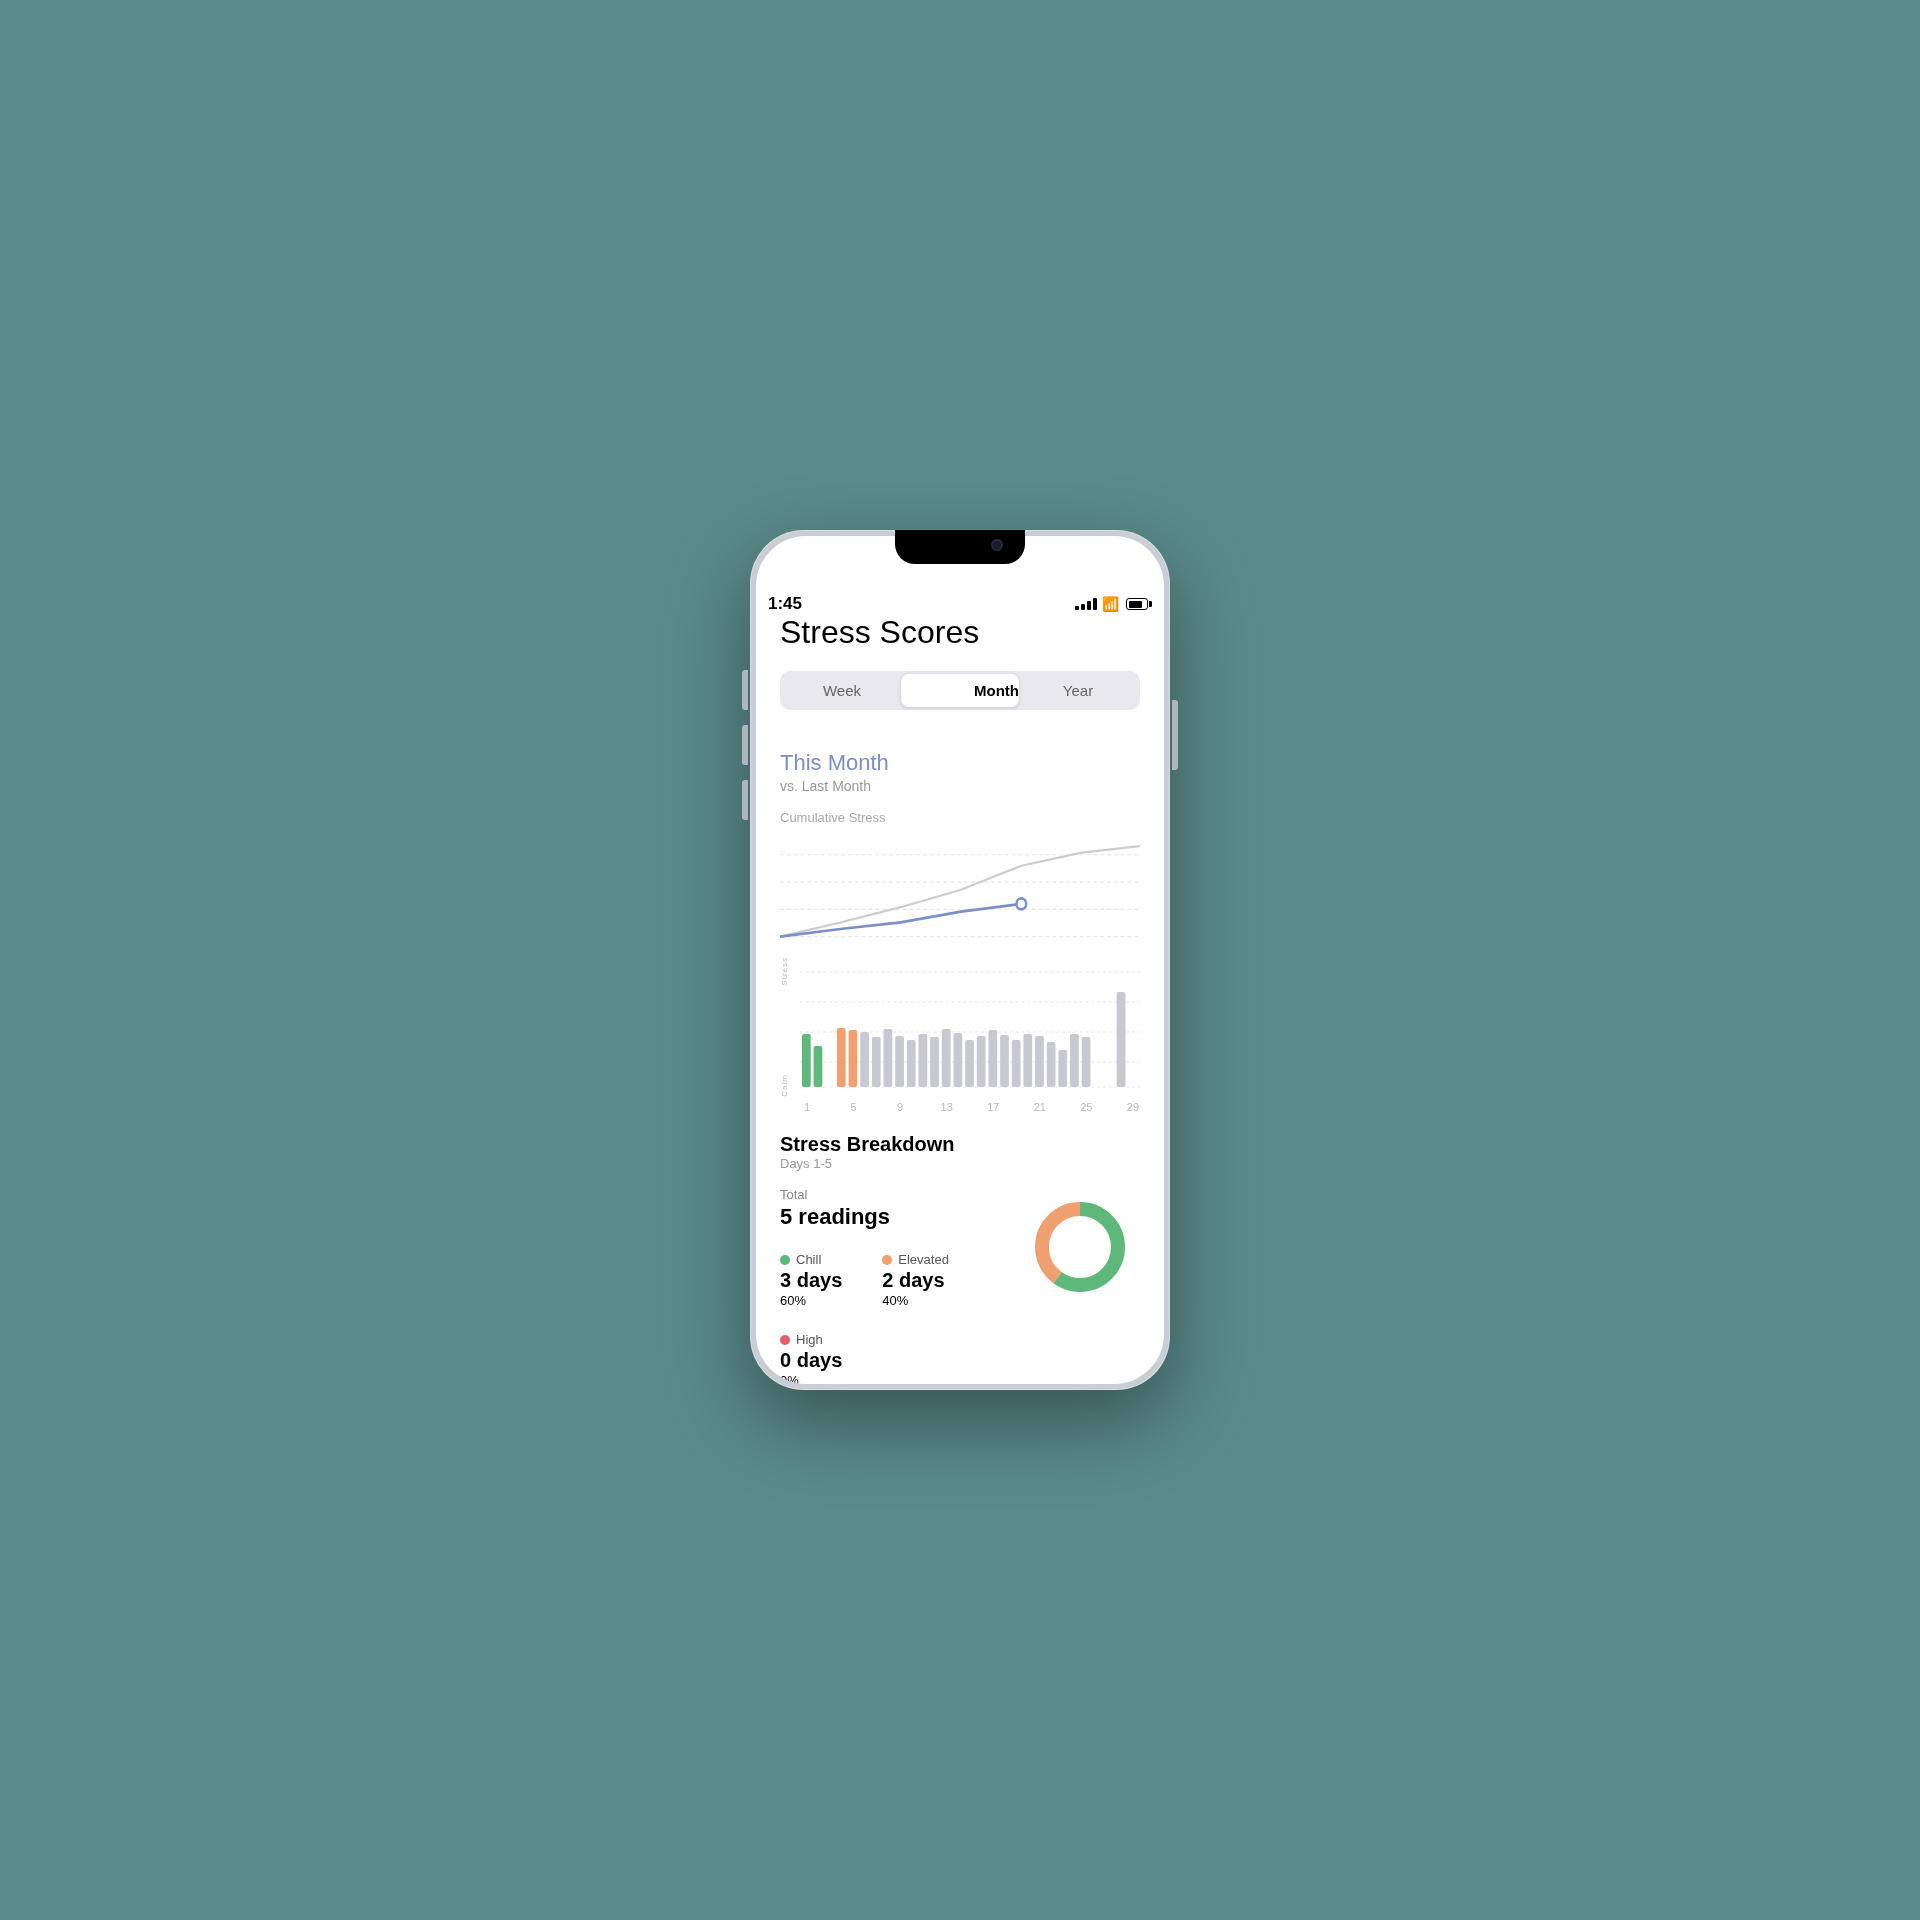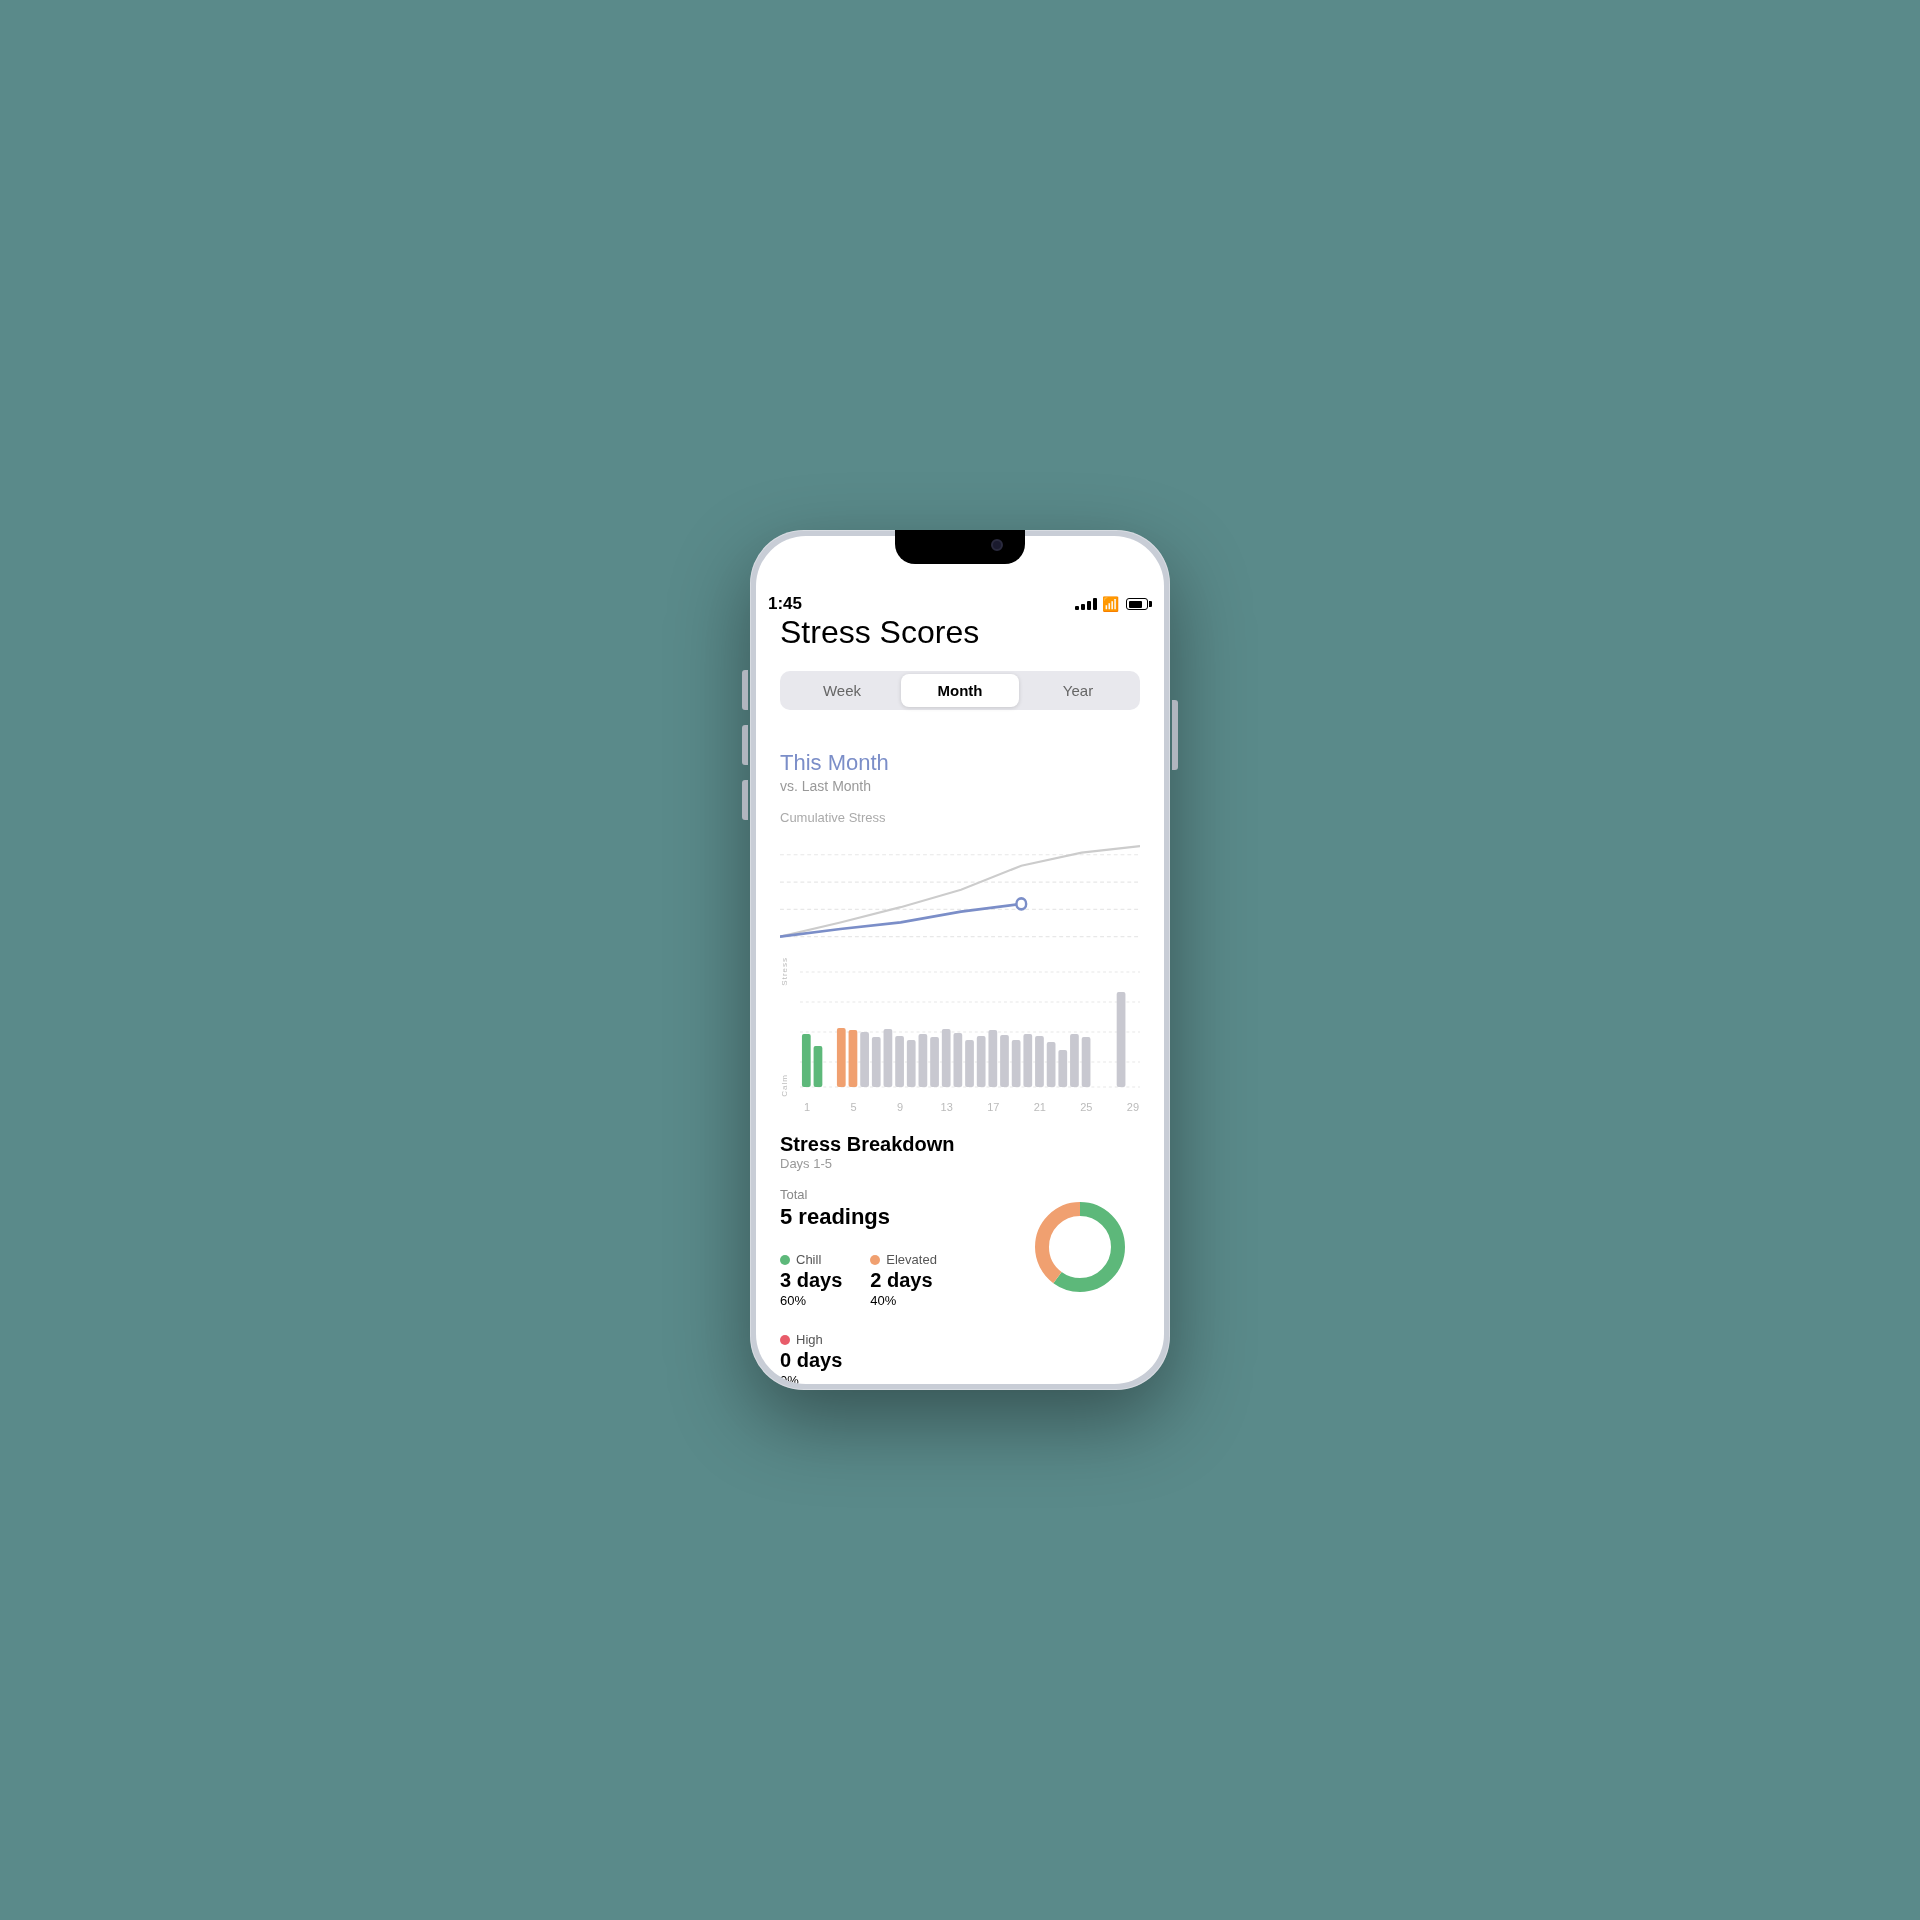--- a/index.html
+++ b/index.html
@@ -132,20 +132,21 @@
       font-weight: 500;
       color: #666;
       border-radius: 8px;
       cursor: pointer;
     }
     .segment-item.active {
       background: #fff;
       color: #000;
       font-weight: 600;
       box-shadow: 0 1px 4px rgba(0,0,0,0.15);
+      text-align: right;
     }
 
     
     .period-title {
       font-size: 22px;
       font-weight: 400;
       color: #7b8ec8;
       margin-bottom: 2px;
     }
     .period-subtitle {
@@ -251,21 +252,21 @@
       color: #000;
       margin-bottom: 1px;
     }
     .stat-pct {
       font-size: 13px;
       color: #000000;
     }
 
     .two-col-stats {
       display: flex;
-      gap: 28px;
+      gap: 40px;
     }
 
     
     .donut-container {
       width: 120px;
       height: 120px;
       flex-shrink: 0;
     }
 
     

